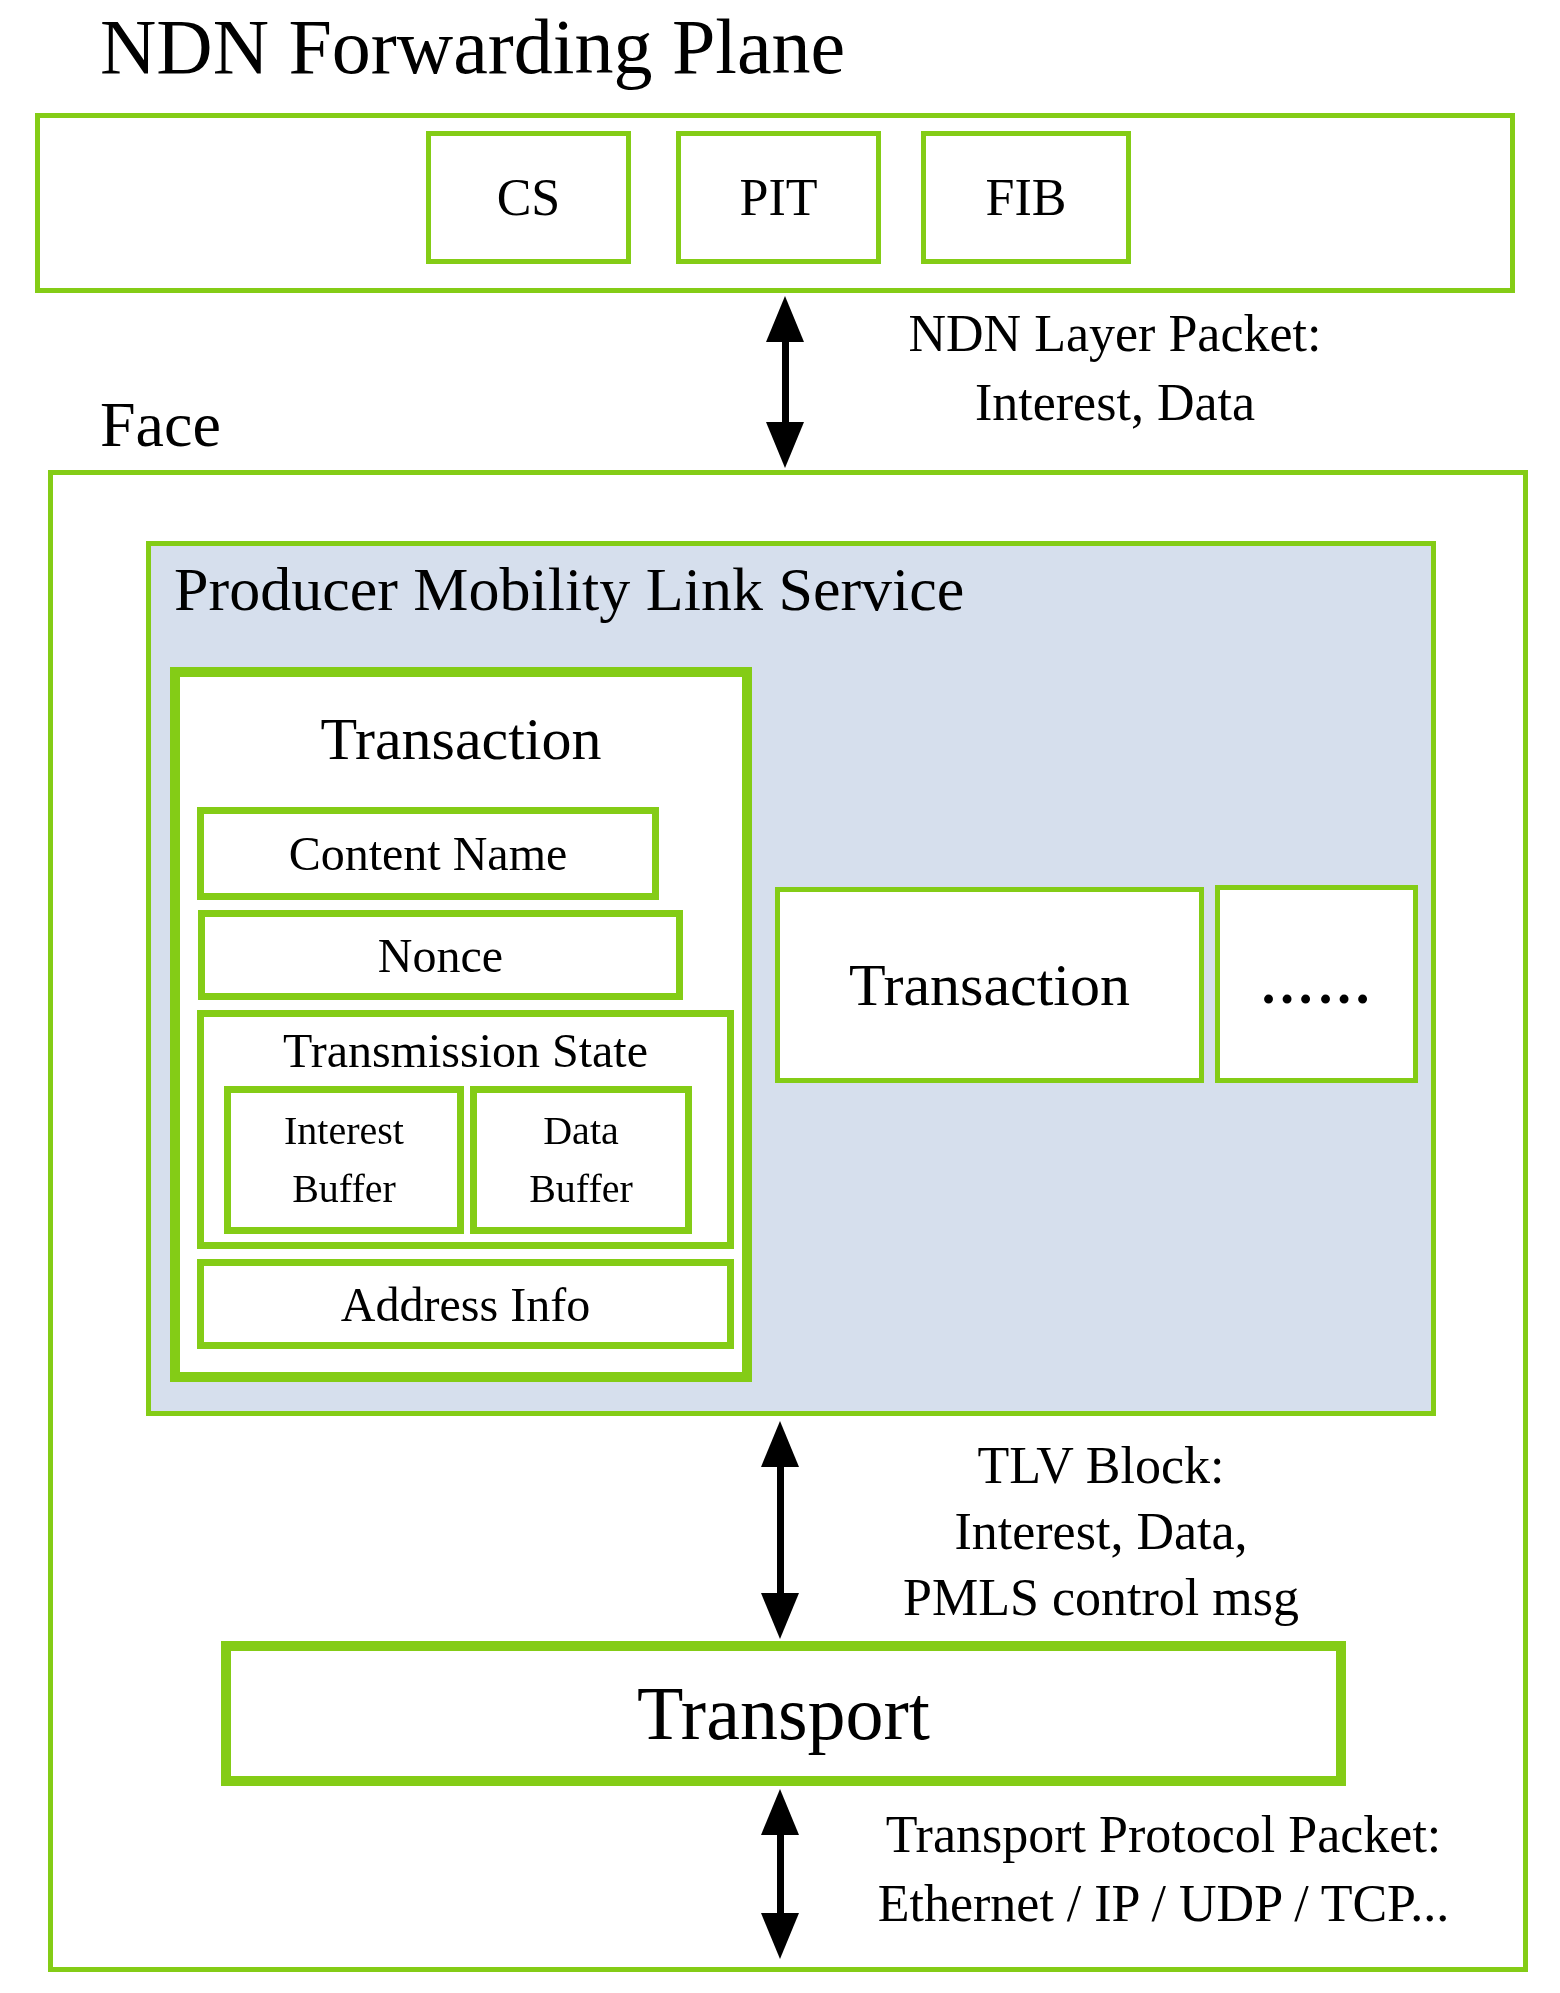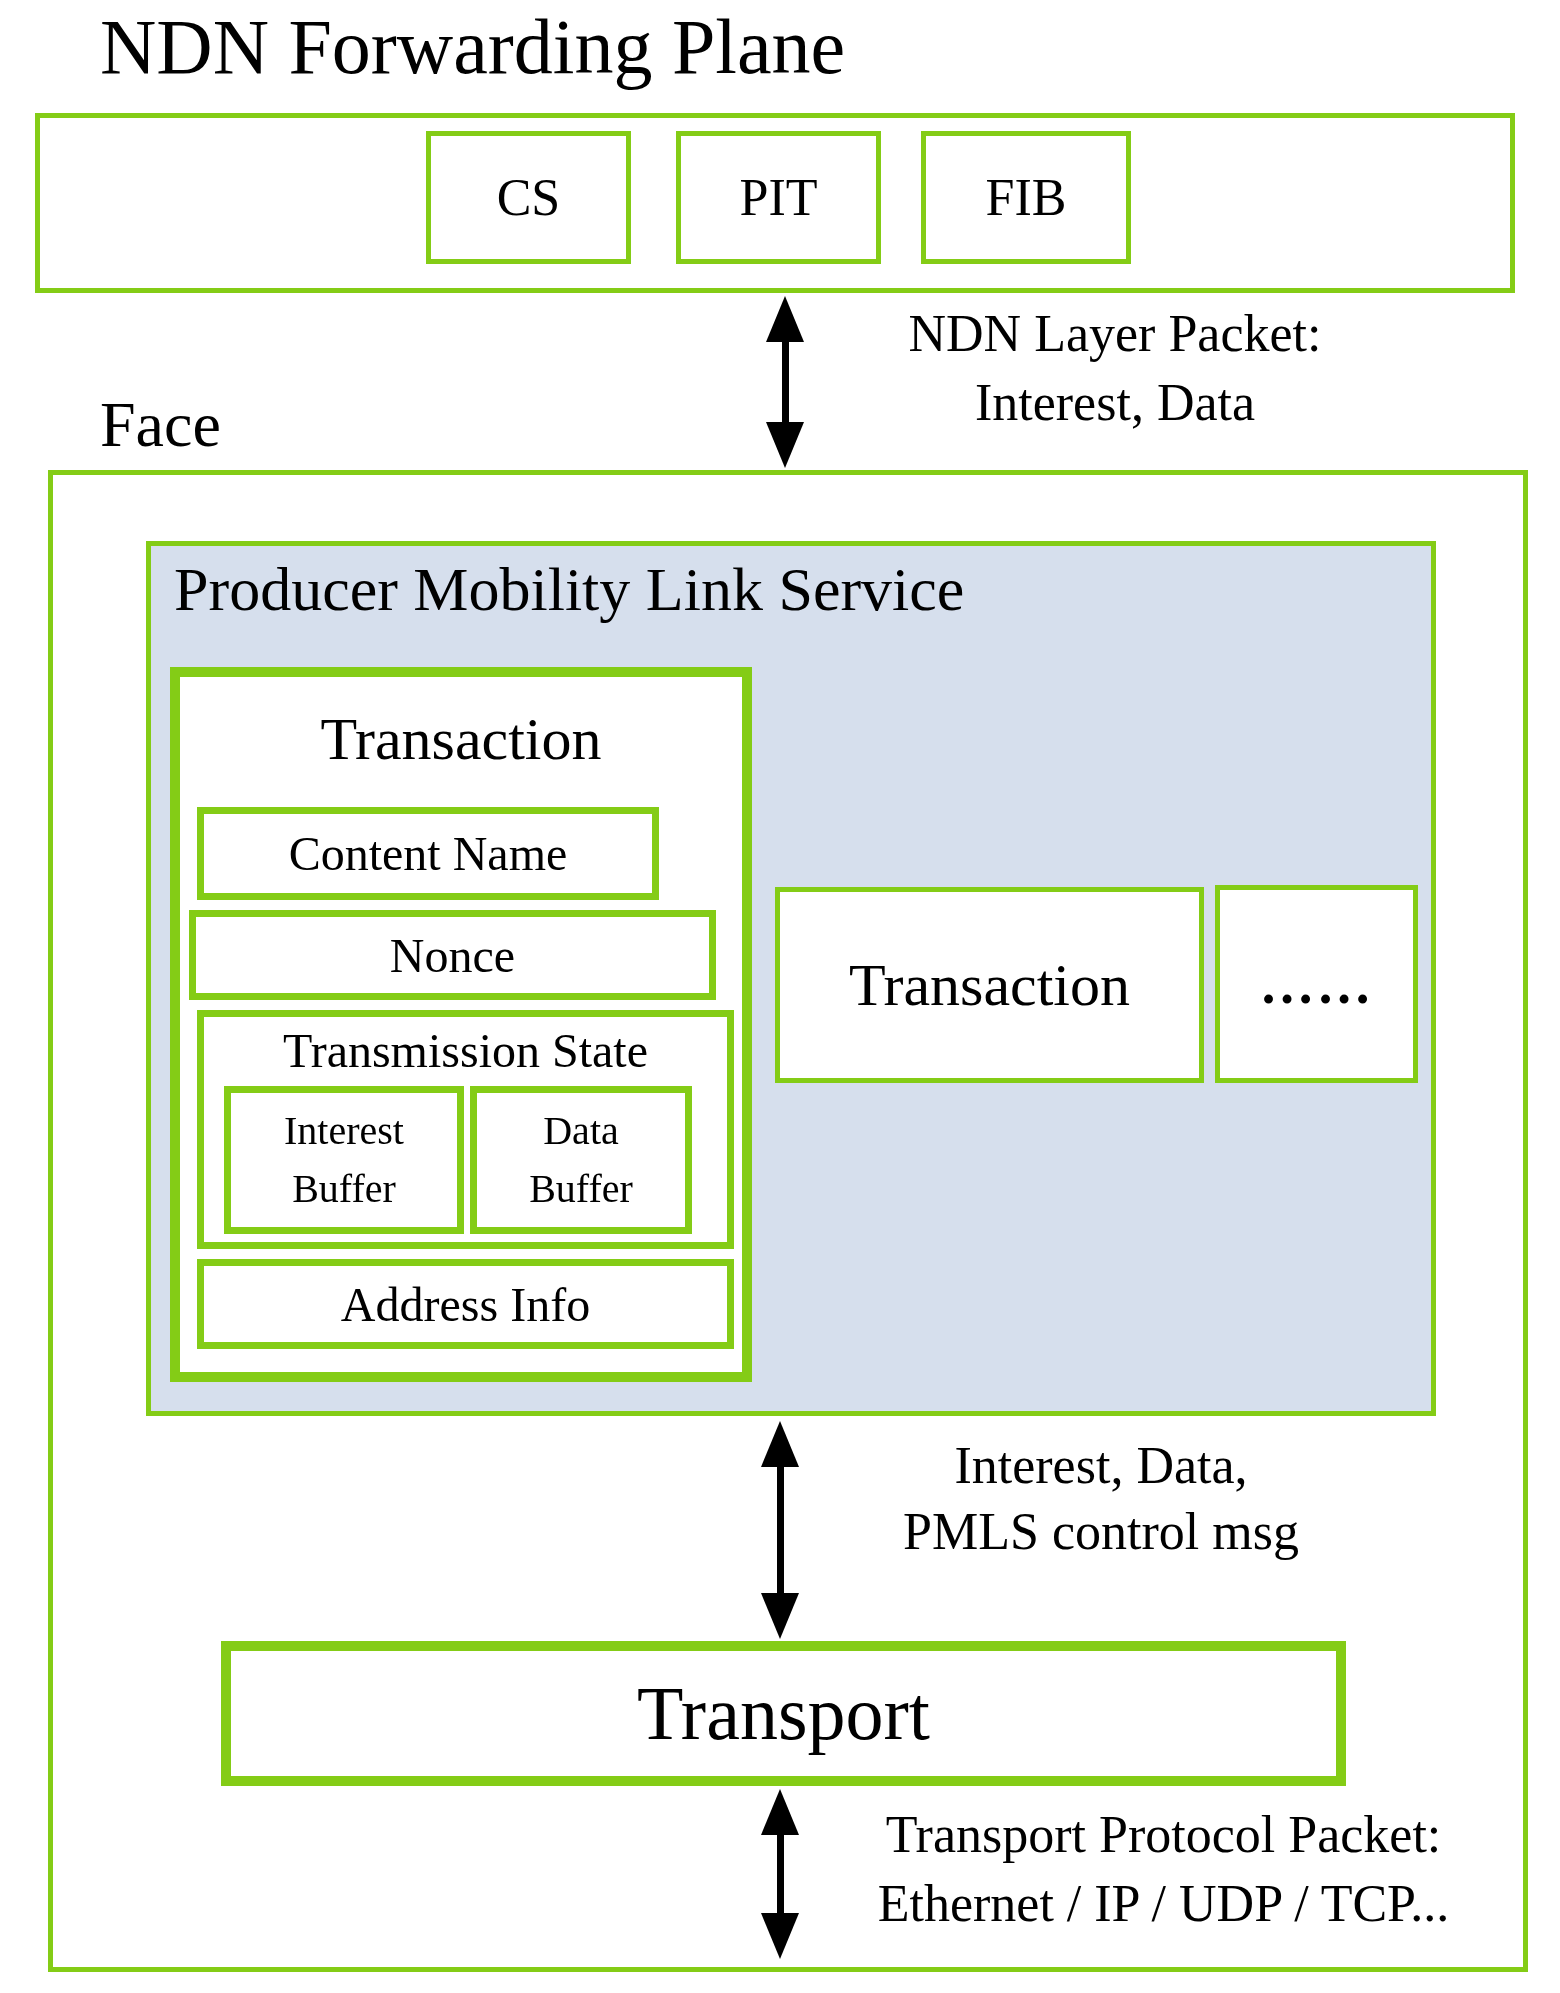--- a/index.html
+++ b/index.html
@@ -55,21 +55,21 @@
     <div class="box" style="left:93px;top:66px;width:1290px;height:875px;background:#d6dfed;">
       <div class="lbl" style="left:23px;top:8px;font-size:62px;">Producer Mobility Link Service</div>
 
       <div class="box" style="left:19px;top:121px;width:582px;height:715px;border-width:10px;">
         <div class="cell abs" style="left:0;top:12px;width:562px;height:100px;font-size:60px;">
           <span>Transaction</span>
         </div>
         <div class="box cell" style="left:17px;top:130px;width:462px;height:93px;border-width:7px;font-size:48px;">
           <span>Content Name</span>
         </div>
-        <div class="box cell" style="left:9px;top:233px;width:527px;height:90px;border-width:7px;font-size:48px;justify-content:center;">
+        <div class="box cell" style="left:18px;top:233px;width:485px;height:90px;border-width:7px;font-size:48px;justify-content:center;">
           <span>Nonce</span>
         </div>
         <div class="box" style="left:17px;top:333px;width:537px;height:239px;border-width:7px;">
           <div class="cell abs" style="left:0;top:2px;width:523px;height:62px;font-size:48px;">
             <span>Transmission State</span>
           </div>
           <div class="box cell" style="left:20px;top:69px;width:240px;height:148px;border-width:7px;font-size:40px;line-height:1.45;">
             <span style="display:inline-block;width:180px;white-space:normal;">Interest Buffer</span>
           </div>
           <div class="box cell" style="left:266px;top:69px;width:222px;height:148px;border-width:7px;font-size:40px;line-height:1.45;">
@@ -90,20 +90,21 @@
       </div>
     </div>
 
     <div class="varrow" style="left:708px;top:946px;height:218px;">
       <div class="head-up"></div>
         <div class="shaft"></div>
         <div class="head-down"></div>
     </div>
 
     <div class="note" style="left:823px;top:958px;width:450px;line-height:1.27;">
+      <div>TLV Block:</div>
       <div>Interest, Data,</div>
       <div>PMLS control msg</div>
     </div>
 
     <div class="box cell" style="left:168px;top:1166px;width:1125px;height:145px;border-width:10px;font-size:76px;">
       <span>Transport</span>
     </div>
 
     <div class="varrow" style="left:708px;top:1314px;height:170px;">
       <div class="head-up"></div>

